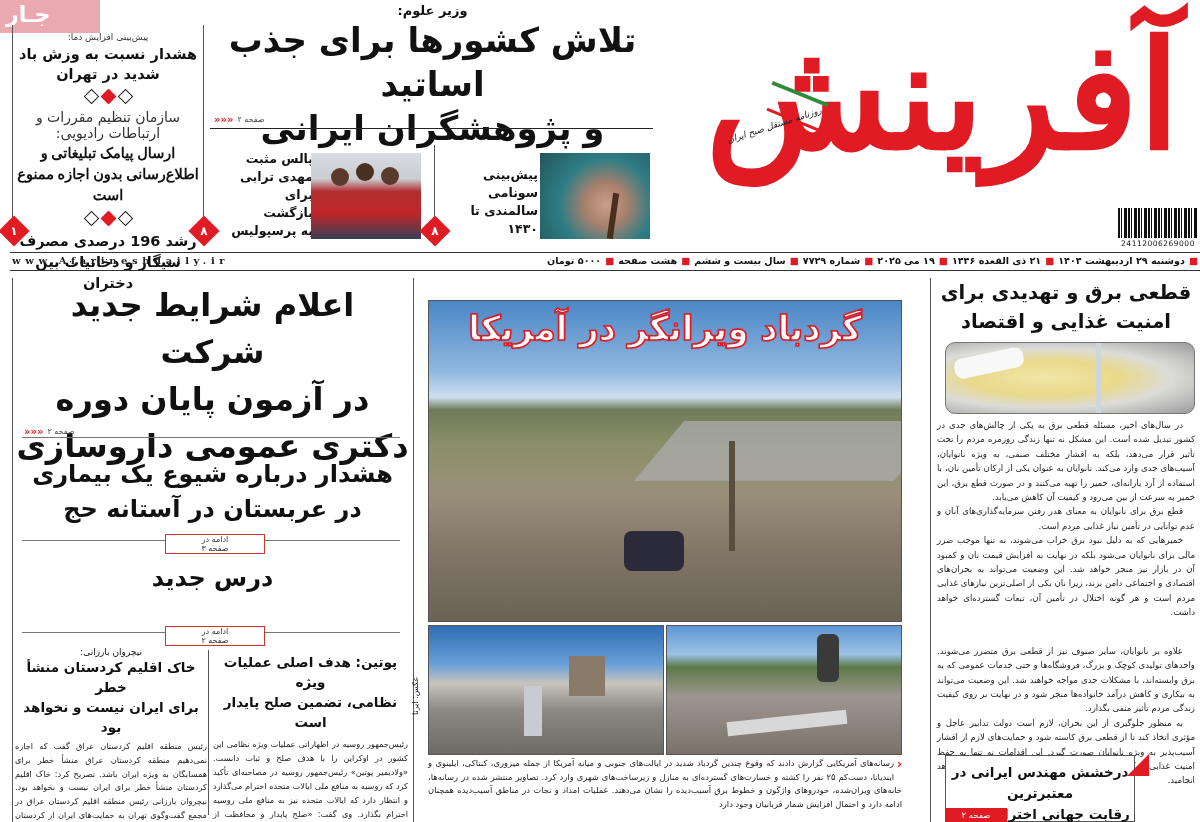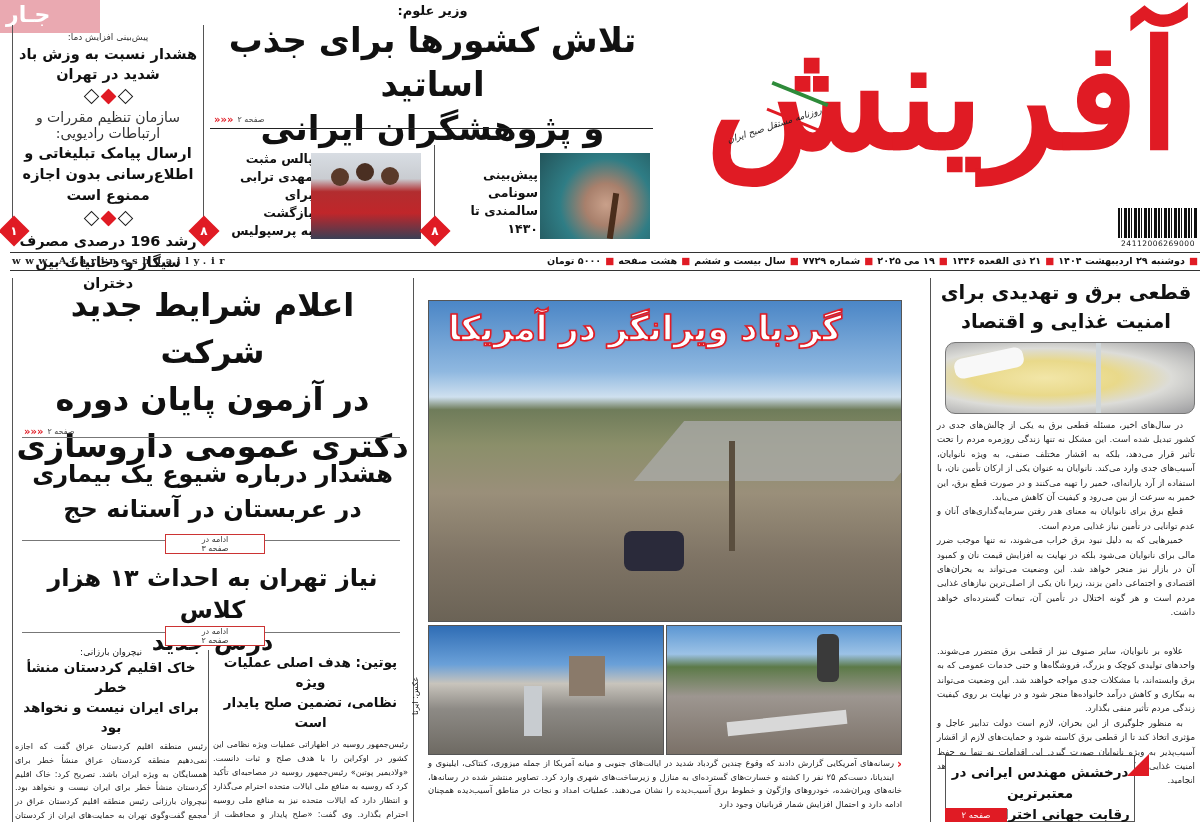--- a/index.html
+++ b/index.html
@@ -26,21 +26,21 @@
 <div class="abs" style="left:0;top:0;width:100px;height:33px;background:#e8a0a8;opacity:.9;"></div>
 <div class="abs bold" style="left:6px;top:2px;font-size:22px;color:#fff;">جـار</div>
 
 <div class="vline" style="left:12px;top:25px;height:200px;"></div>
 <div class="vline" style="left:203px;top:25px;height:200px;"></div>
 <div class="abs center" style="left:14px;top:32px;width:188px;">
   <div style="font-size:9px;color:#333;">پیش‌بینی افزایش دما:</div>
   <div class="bold" style="font-size:14.5px;line-height:20px;margin-top:2px;">هشدار نسبت به وزش باد شدید در تهران</div>
   <div style="margin:3px 0;"><span class="diamond"></span><span class="diamond red"></span><span class="diamond"></span></div>
   <div style="font-size:14px;color:#333;">سازمان تنظیم مقررات و ارتباطات رادیویی:</div>
-  <div class="bold" style="font-size:14.5px;line-height:21px;margin-top:2px;">ارسال پیامک تبلیغاتی و اطلاع‌رسانی بدون اجازه ممنوع است</div>
+  <div class="bold" style="font-size:14.5px;line-height:21px;margin-top:2px;font-family:Liberation Serif, serif;">ارسال پیامک تبلیغاتی و اطلاع‌رسانی بدون اجازه ممنوع است</div>
   <div style="margin:3px 0;"><span class="diamond"></span><span class="diamond red"></span><span class="diamond"></span></div>
   <div class="bold" style="font-size:14.5px;line-height:21px;">رشد 196 درصدی مصرف سیگار و دخانیات بین دختران</div>
 </div>
 <div class="page-badge" style="left:3px;top:220px;">
     <span>۱</span>
   </div>
 <div class="page-badge" style="left:193px;top:220px;">
     <span>۸</span>
   </div>
 
@@ -123,21 +123,20 @@
 <div class="hline" style="left:22px;top:437px;width:378px;background:#777;"></div>
 
 <div class="abs center bold" style="left:15px;top:457px;width:395px;font-size:24px;line-height:35px;">
   <div>هشدار درباره شیوع یک بیماری</div>
   <div>در عربستان در آستانه حج</div>
 </div>
 <div class="hline" style="left:22px;top:540px;width:378px;background:#777;"></div>
 <div class="abs center" style="left:165px;top:534px;width:100px;"><span class="cont-box">ادامه در صفحه ۳</span></div>
 
 <div class="abs center bold" style="left:15px;top:562px;width:395px;font-size:24px;line-height:32px;">
-  <div>نیاز تهران به احداث ۱۳ هزار کلاس</div>
   <div>درس جدید</div>
 </div>
 <div class="hline" style="left:22px;top:632px;width:378px;background:#777;"></div>
 <div class="abs center" style="left:165px;top:626px;width:100px;"><span class="cont-box">ادامه در صفحه ۲</span></div>
 
 <div class="abs" style="left:15px;top:647px;width:192px;">
   <div class="center" style="font-size:9px;">نیچروان بارزانی:</div>
   <div class="center bold" style="font-size:13.5px;line-height:20px;">
     <div>خاک اقلیم کردستان منشأ خطر</div>
     <div>برای ایران نیست و نخواهد بود</div>
@@ -152,21 +151,21 @@
     <div>نظامی، تضمین صلح پایدار است</div>
   </div>
   <div class="body-text" style="margin-top:5px;font-size:8.2px;line-height:14px;">رئیس‌جمهور روسیه در اظهاراتی عملیات ویژه نظامی این کشور در اوکراین را با هدف صلح و ثبات دانست. «ولادیمیر پوتین» رئیس‌جمهور روسیه در مصاحبه‌ای تأکید کرد که روسیه به منافع ملی ایالات متحده احترام می‌گذارد و انتظار دارد که ایالات متحده نیز به منافع ملی روسیه احترام بگذارد. وی گفت: «صلح پایدار و محافظت از حقوق جمعیت روس زبان در اوکراین باید نتیجه اصلی عملیات ویژه نظامی روسیه باشد».</div>
 </div>
 
 <div class="img" style="left:428px;top:300px;width:474px;height:322px;background:linear-gradient(180deg,#4b86c6 0%,#8fb8e0 22%,#cfe0ef 30%,#6f7c5a 34%,#8b8f6a 45%,#9a8f7a 60%,#7f7465 80%,#6b6356 100%);border:1px solid #555;">
   <div class="abs" style="left:230px;top:120px;width:260px;height:60px;background:#a9a9a6;transform:skewX(-40deg);opacity:.8;"></div>
   <div class="abs" style="left:195px;top:230px;width:60px;height:40px;background:#2a2a3a;border-radius:8px;"></div>
   <div class="abs" style="left:300px;top:140px;width:6px;height:110px;background:#5a4e3e;"></div>
 </div>
-<div class="abs center bold" style="left:408px;top:303px;width:474px;font-size:34px;line-height:50px;color:#fff;-webkit-text-stroke:1.6px #e01b24;text-shadow:0 0 2px #e01b24;">گردباد ویرانگر در آمریکا</div>
+<div class="abs center bold" style="left:428px;top:303px;width:474px;font-size:34px;line-height:50px;color:#fff;-webkit-text-stroke:1.6px #e01b24;text-shadow:0 0 2px #e01b24;">گردباد ویرانگر در آمریکا</div>
 
 <div class="img" style="left:428px;top:625px;width:236px;height:130px;background:linear-gradient(180deg,#2f6db5 0%,#6aa0d8 30%,#c8c4bc 45%,#8d8a85 65%,#6e6a63 100%);border:1px solid #555;">
   <div class="abs" style="left:140px;top:30px;width:36px;height:40px;background:#8a7a6a;"></div>
   <div class="abs" style="left:95px;top:60px;width:18px;height:50px;background:#c8ccd0;"></div>
 </div>
 <div class="img" style="left:666px;top:625px;width:236px;height:130px;background:linear-gradient(180deg,#5c97d3 0%,#9cc2e6 22%,#5c7a48 32%,#9d9690 55%,#7b7168 100%);border:1px solid #555;">
   <div class="abs" style="left:150px;top:8px;width:22px;height:48px;background:#3a3a3a;border-radius:6px;"></div>
   <div class="abs" style="left:60px;top:90px;width:120px;height:14px;background:#d8d8d8;transform:rotate(-6deg);"></div>
 </div>
 <div class="abs" style="left:411px;top:715px;font-size:8px;transform:rotate(-90deg);transform-origin:left top;white-space:nowrap;">عکس: ایرنا</div>

